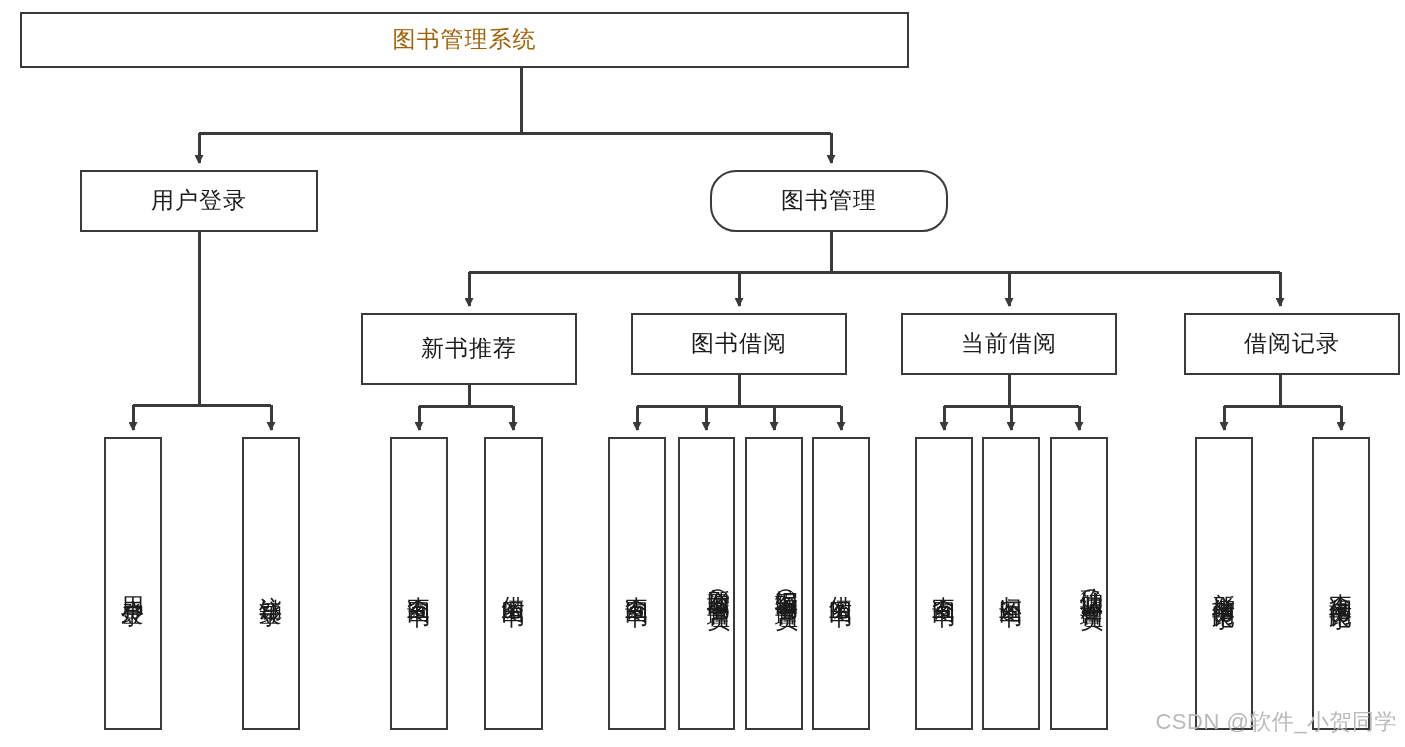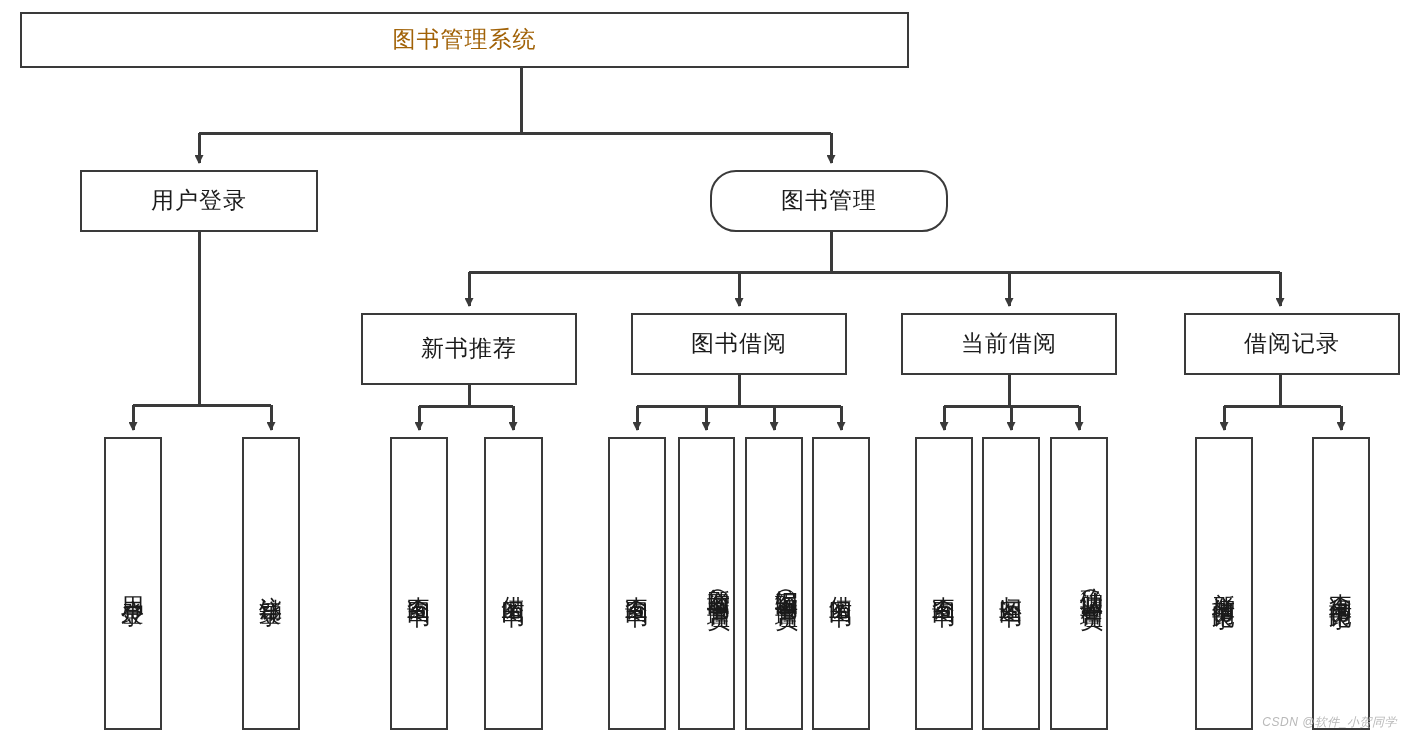--- a/index.html
+++ b/index.html
@@ -59,26 +59,25 @@
   }
   .node.vertical.align-top {
     align-items: flex-start;
   }
   .node.vertical.align-mid {
     align-items: center;
   }
   #watermark {
     position: absolute;
     right: 8px;
-    bottom: 16px;
-    font-size: 12px;
+    bottom: 10px;
+    font-size: 22px;
     color: #b9b9b9;
     white-space: nowrap;
     letter-spacing: 0.5px;
-    font-style: italic;
   }
 </style>
 </head>
 <body>
 
 <div id="diagram-root" style="background: rgb(255, 255, 255);">
 
   <svg id="edges-layer" viewBox="0 0 1405 747" width="1405" height="747" xmlns="http://www.w3.org/2000/svg">
     <defs>
       <marker id="arrowhead" markerWidth="9" markerHeight="9" refX="8" refY="4.5" orient="auto" markerUnits="userSpaceOnUse">

